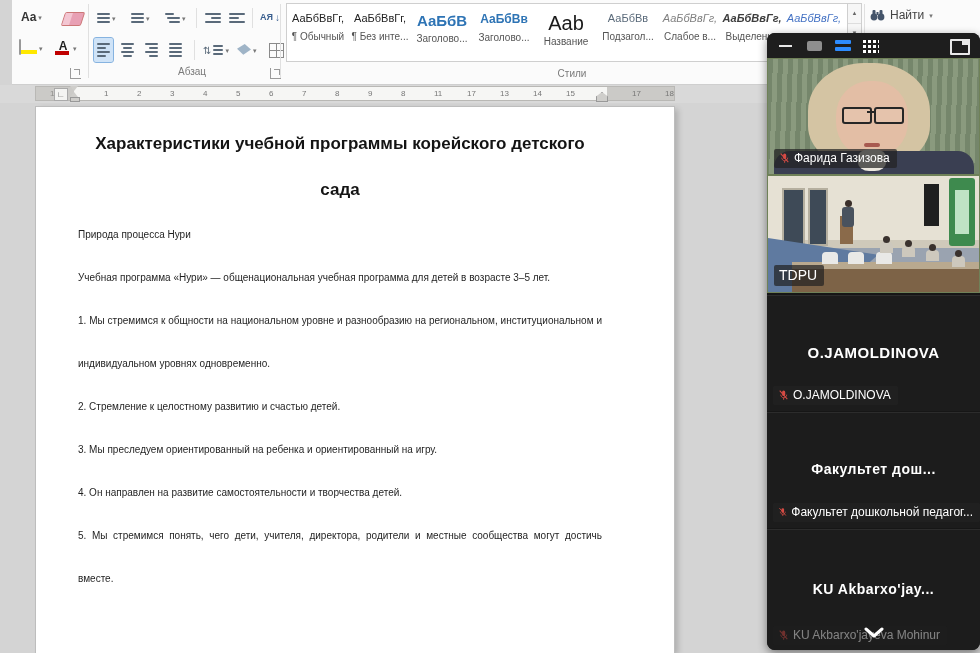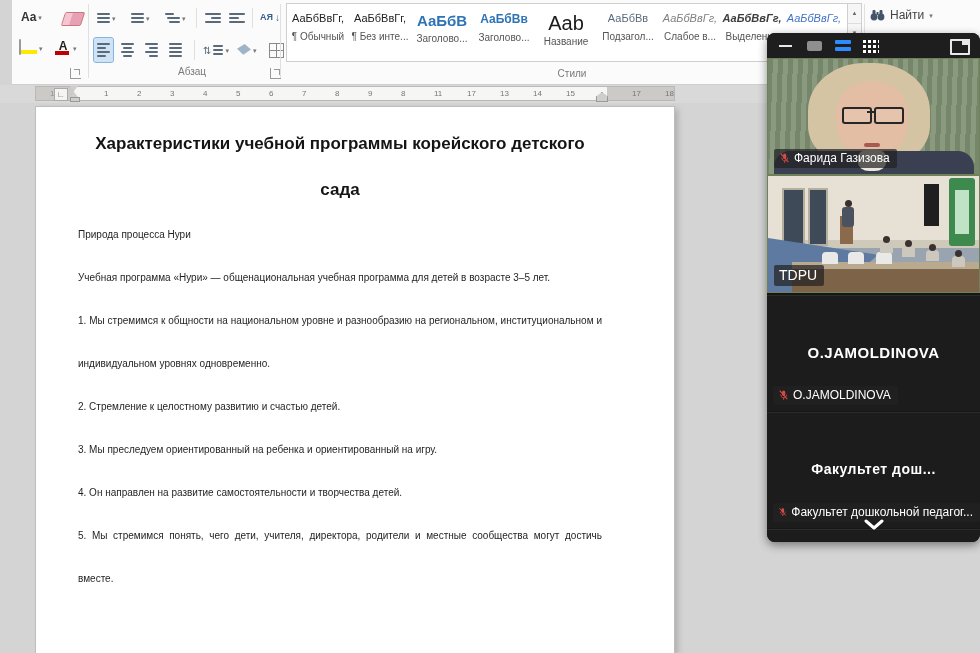--- a/index.html
+++ b/index.html
@@ -57,21 +57,21 @@
 
   
   .doc-area{position:absolute;left:0;top:103px;width:980px;height:550px;background:#d4d4d4;}
   .page{position:absolute;left:36px;top:4px;width:638px;height:546px;background:#ffffff;
         box-shadow:0 0 0 1px #bdbdbd,4px 2px 6px rgba(0,0,0,.18);
         padding:14px 72px 0 42px;box-sizing:border-box;}
   .doc-title{font-size:17px;font-weight:bold;color:#141414;text-align:center;line-height:46px;margin:0;}
   .doc-p{font-size:10px;color:#1f1f1f;line-height:43px;text-align:justify;margin:0;}
 
   
-  .vpanel{position:absolute;left:767px;top:33px;width:213px;height:509px;background:#161616;
+  .vpanel{position:absolute;left:767px;top:33px;width:213px;height:617px;background:#161616;
           border-radius:8px;box-shadow:0 3px 10px rgba(0,0,0,.45);overflow:hidden;}
   .vtitle{position:absolute;left:0;top:0;width:100%;height:25px;background:#1e1e1e;}
   .vt-ic{position:absolute;top:6px;cursor:pointer;}
   .bar-min{width:13px;height:2px;background:#e8e8e8;top:12px;}
   .rect-view{width:15px;height:10px;background:#8f8f8f;border-radius:2px;top:8px;}
   .strip-view i{display:block;width:16px;height:4px;background:#2d8cff;margin-bottom:3px;border-radius:1px;}
   .grid-view{width:16px;height:14px;top:6px;
      background:conic-gradient(#fff 0 0);
      -webkit-mask:repeating-linear-gradient(0deg,#000 0 3px,transparent 3px 5px),repeating-linear-gradient(90deg,#000 0 3px,transparent 3px 5px);
      mask-composite:intersect;-webkit-mask-composite:source-in;}

